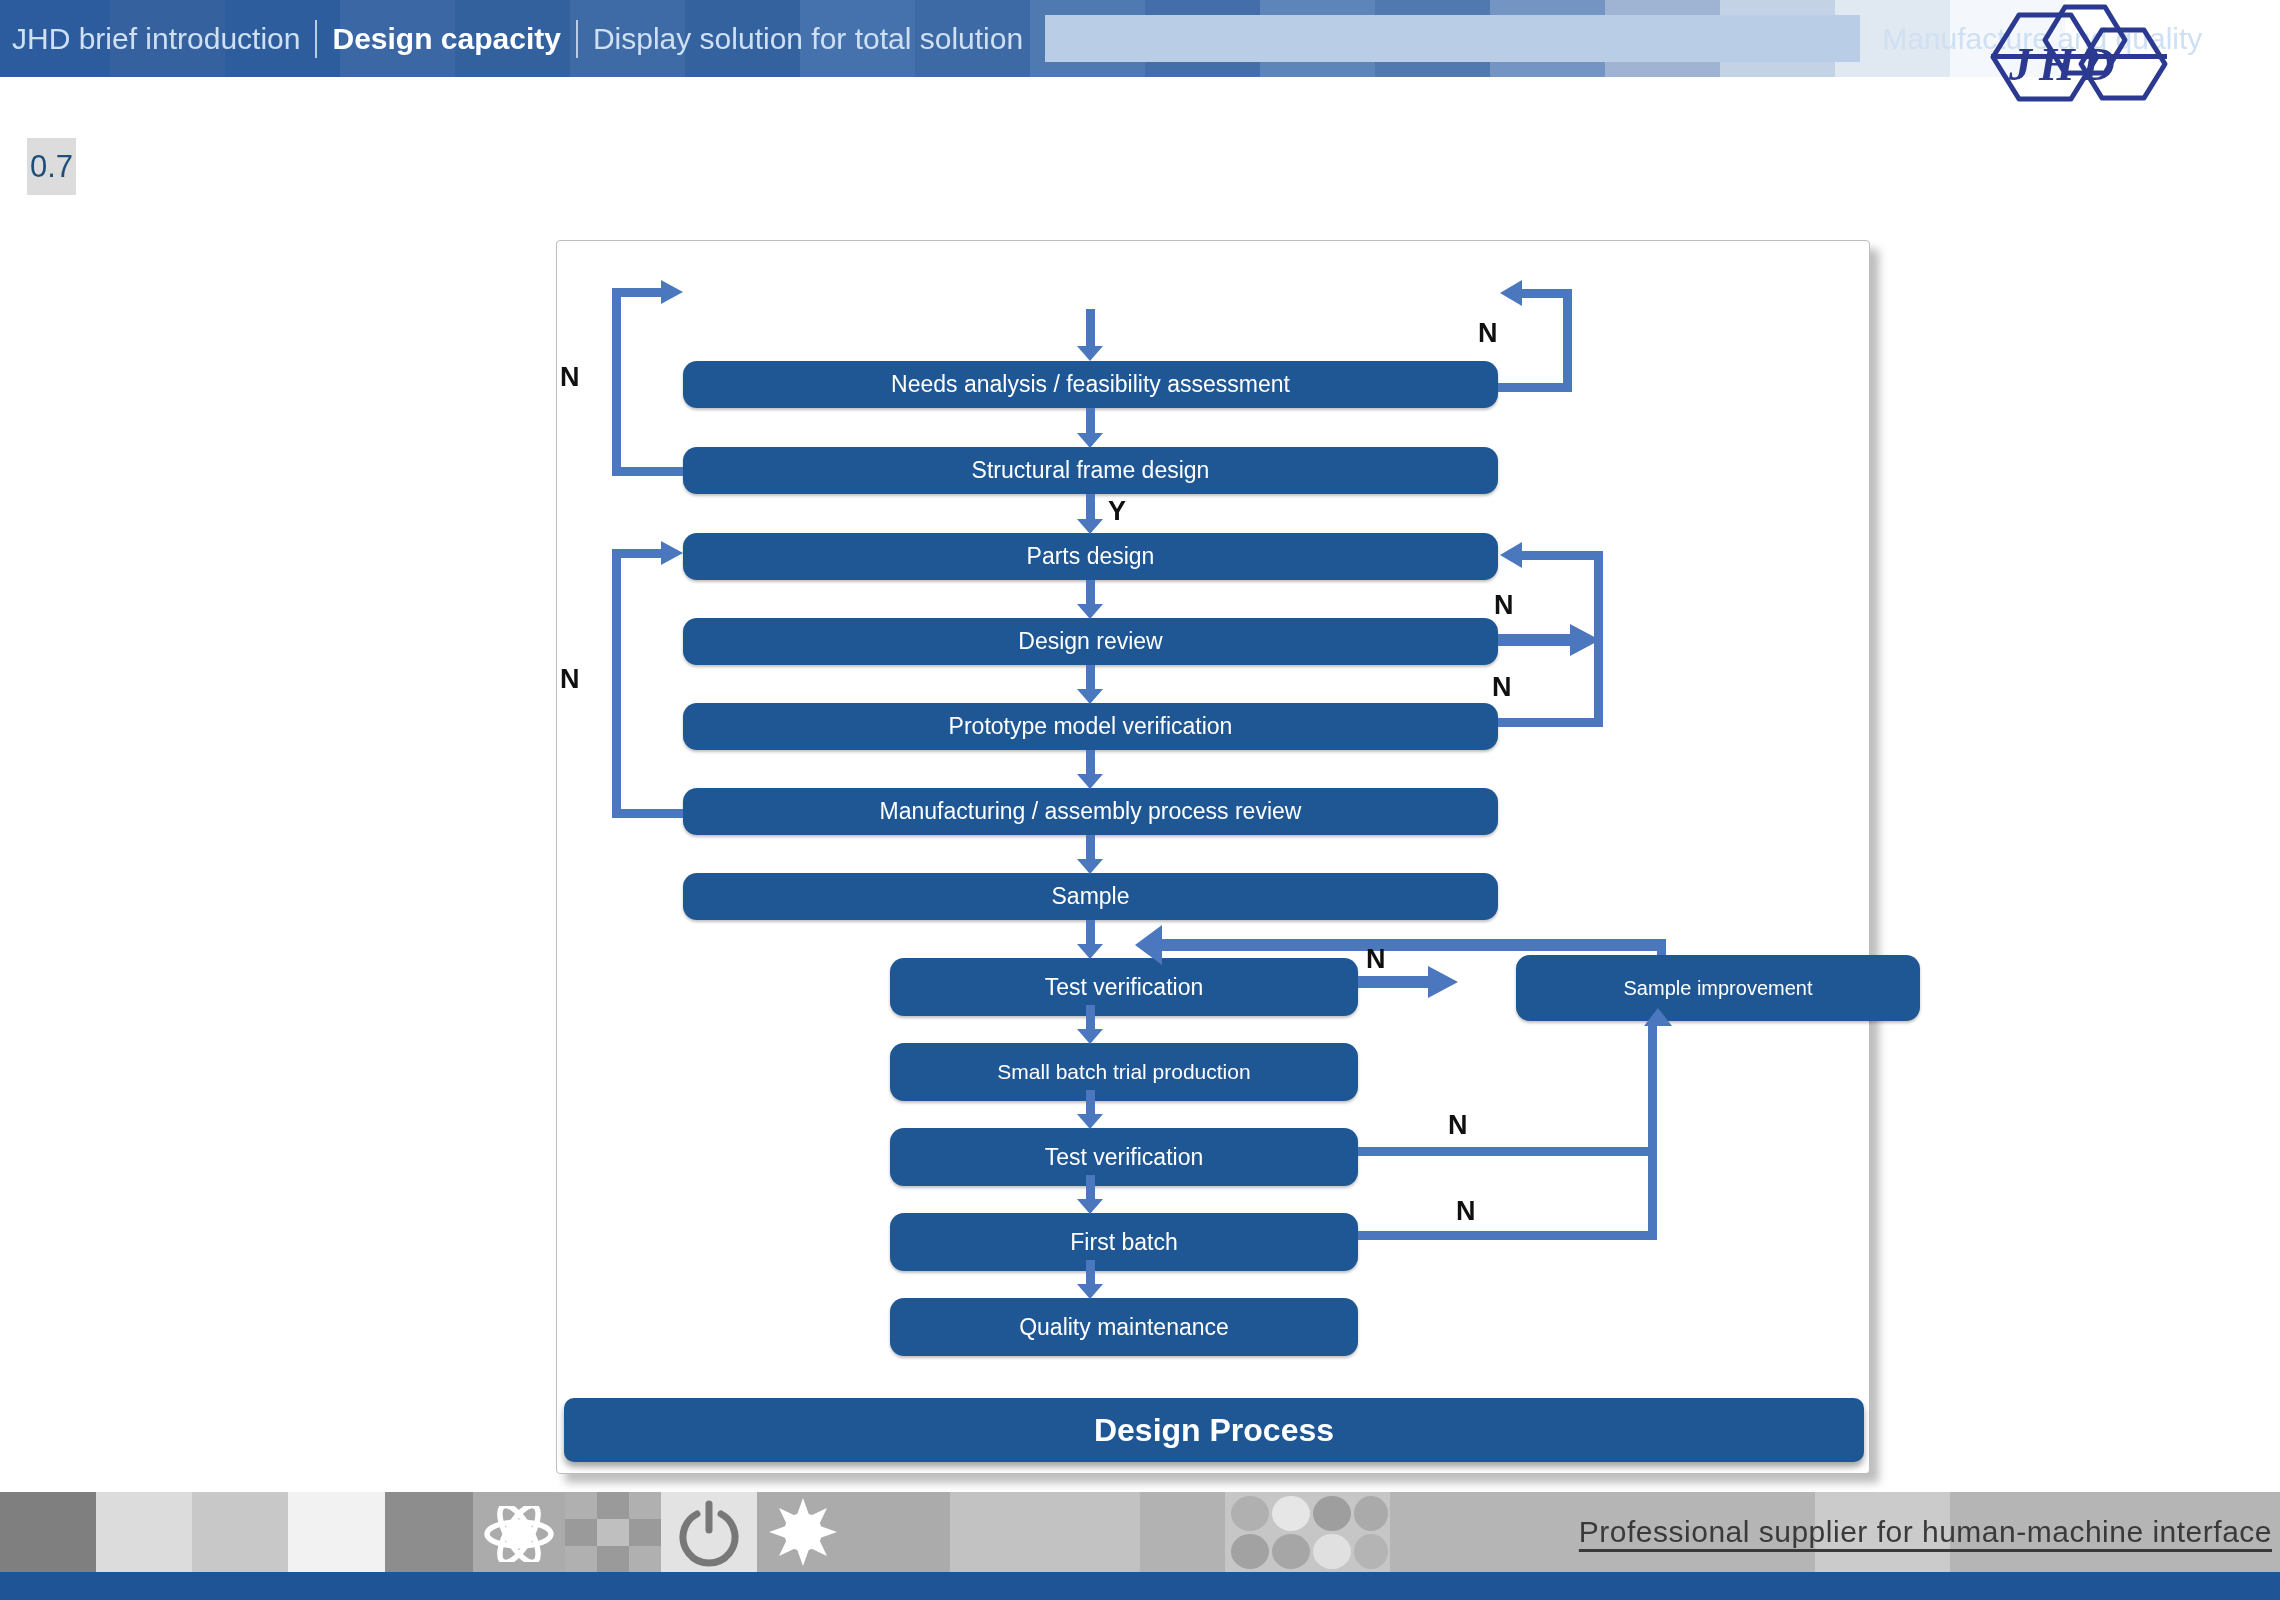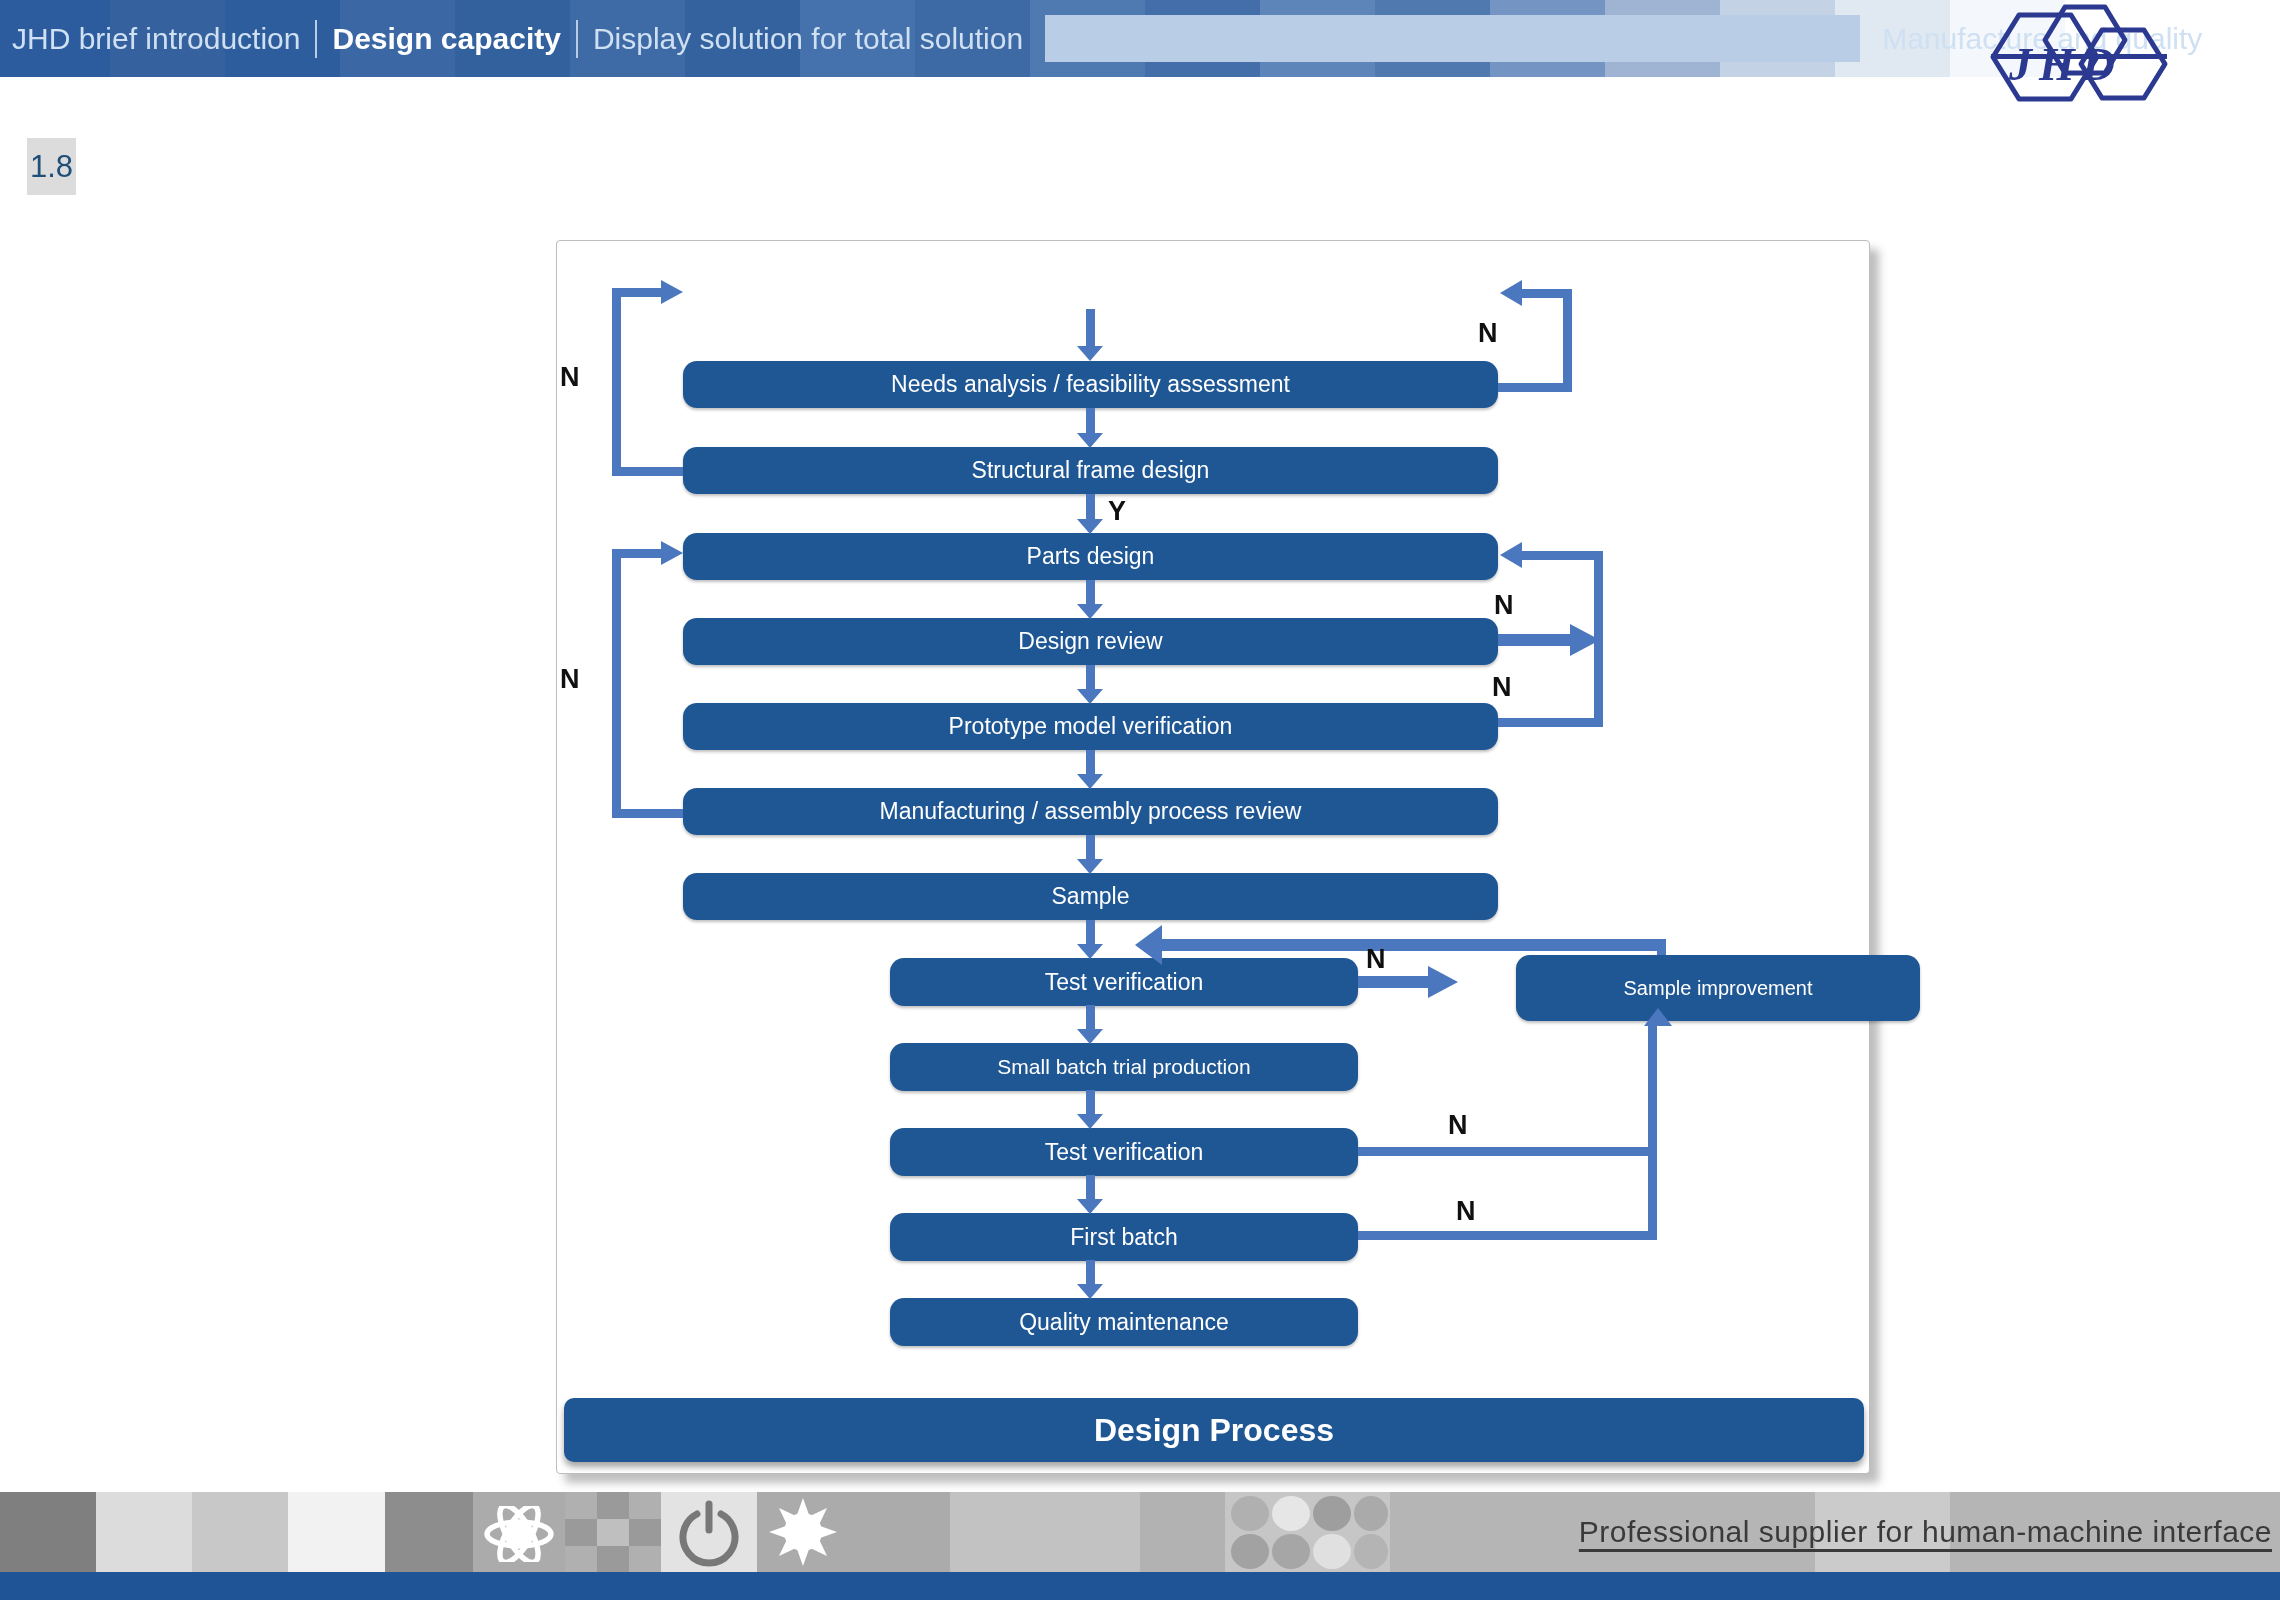--- a/index.html
+++ b/index.html
@@ -35,21 +35,21 @@
     letter-spacing:1px;}
 
   
   #panel{position:absolute;left:556px;top:240px;width:1312px;height:1232px;background:#ffffff;
     border:1px solid #bdbdbd;border-radius:4px;box-shadow:9px 9px 8px rgba(110,110,110,0.45);}
 
   .fbox{position:absolute;background:#1f5795;border-radius:14px;color:#ffffff;
     display:flex;align-items:center;justify-content:center;text-align:center;
     font-size:23px;box-shadow:0 2px 3px rgba(0,0,0,0.25);}
   .wide{left:683px;width:815px;height:47px;}
-  .narrow{left:890px;width:468px;height:48px;}
+  .narrow{left:890px;width:468px;height:58px;}
   .b1{top:262px}.b2{top:361px}.b3{top:447px}.b4{top:533px}.b5{top:618px}
   .b6{top:703px}.b7{top:788px}.b8{top:873px}
   .b9{top:958px}.b10{top:1043px;font-size:21px}.b11{top:1128px}.b12{top:1213px}.b13{top:1298px}
   .bside{left:1516px;top:955px;width:404px;height:66px;font-size:20px;}
 
   
   .varr{position:absolute;left:1086px;width:9px;background:#4a77bd;}
   .varr::after{content:'';position:absolute;top:100%;left:-9px;width:0;height:0;
     border-left:13px solid transparent;border-right:13px solid transparent;
     border-top:15px solid #4a77bd;}
@@ -96,21 +96,21 @@
   <svg id="logo" viewBox="0 0 190 100">
     <g fill="none" stroke="#2b3990" stroke-width="5" stroke-linejoin="round">
       <polygon points="34,13 86,13 112,55 86,97 34,97 8,55"></polygon>
       <polygon points="80,5 120,5 140,38 120,71 80,71 60,38"></polygon>
       <polygon points="117,28 159,28 180,62 159,96 117,96 96,62"></polygon>
     </g>
     <rect x="6" y="52" width="176" height="5" fill="#2b3990"></rect>
     <text x="24" y="78" font-size="46" font-style="italic" font-weight="bold" fill="#2b3990" letter-spacing="7" font-family="Liberation Serif, serif">JHD</text>
   </svg>
 
-  <div id="section-badge">1.8</div>
+  <div id="section-badge">0.7</div>
 
   <div id="panel"></div>
 
   <div class="fbox wide b2">Needs analysis / feasibility assessment</div>
   <div class="fbox wide b3">Structural frame design</div>
   <div class="fbox wide b4">Parts design</div>
   <div class="fbox wide b5">Design review</div>
   <div class="fbox wide b6">Prototype model verification</div>
   <div class="fbox wide b7">Manufacturing / assembly process review</div>
   <div class="fbox wide b8">Sample</div>

